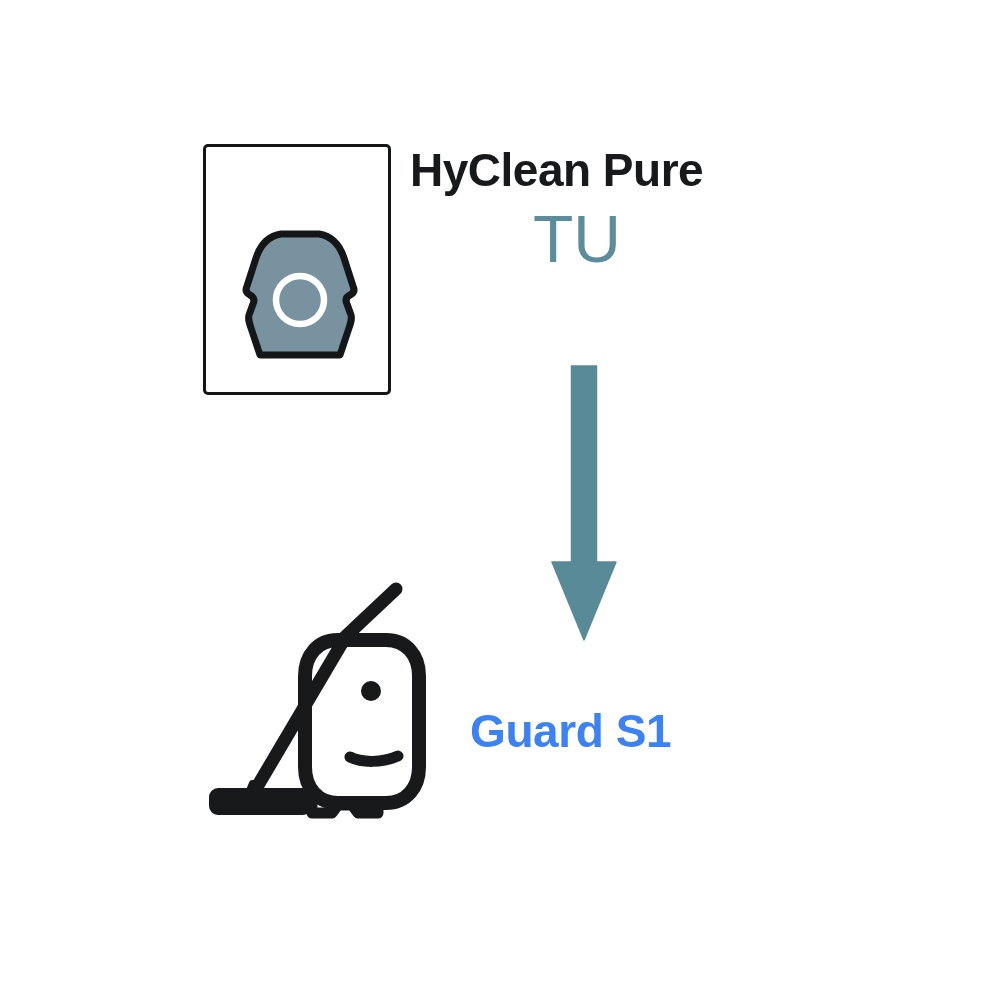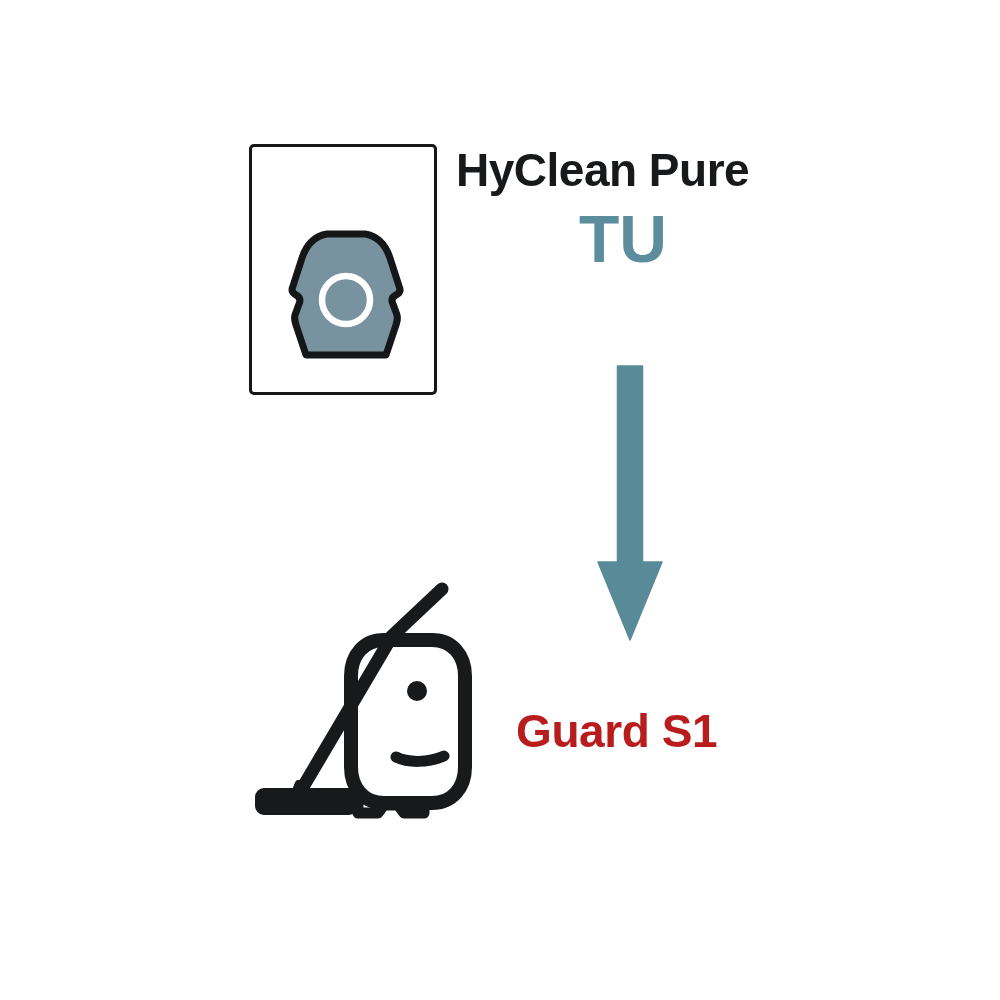--- a/index.html
+++ b/index.html
@@ -16,21 +16,20 @@
     font-family: "Liberation Sans", sans-serif;
     -webkit-font-smoothing: antialiased;
   }
 
   #diagram-canvas {
     position: absolute;
     left: 0;
     top: 0;
     width: 892px;
     height: 1000px;
-    margin-left: 46px;
   }
 
   
   .bag-package {
     position: absolute;
     left: 203px;
     top: 144px;
     width: 188px;
     height: 251px;
     box-sizing: border-box;
@@ -58,21 +57,21 @@
     color: #17191b;
     white-space: nowrap;
     line-height: 1.05;
   }
 
   .title-secondary {
     position: absolute;
     left: 533px;
     top: 206px;
     font-size: 66px;
-    font-weight: 700;
+    font-weight: 400;
     letter-spacing: 0px;
     color: #5c8d9c;
     white-space: nowrap;
     line-height: 1.0;
   }
 
   
   .flow-arrow {
     position: absolute;
     left: 548px;
@@ -94,21 +93,21 @@
   .model-list {
     position: absolute;
     left: 470px;
     top: 702px;
     white-space: nowrap;
   }
   .model-list .model-line {
     font-size: 46px;
     font-weight: bold;
     letter-spacing: -0.4px;
-    color: #b91c1c;
+    color: #3b82f6;
     line-height: 1.28;
   }
 </style>
 </head>
 <body>
 
 <div id="diagram-canvas">
 
   <div class="bag-package">
     <div class="bag-shape-wrap">

